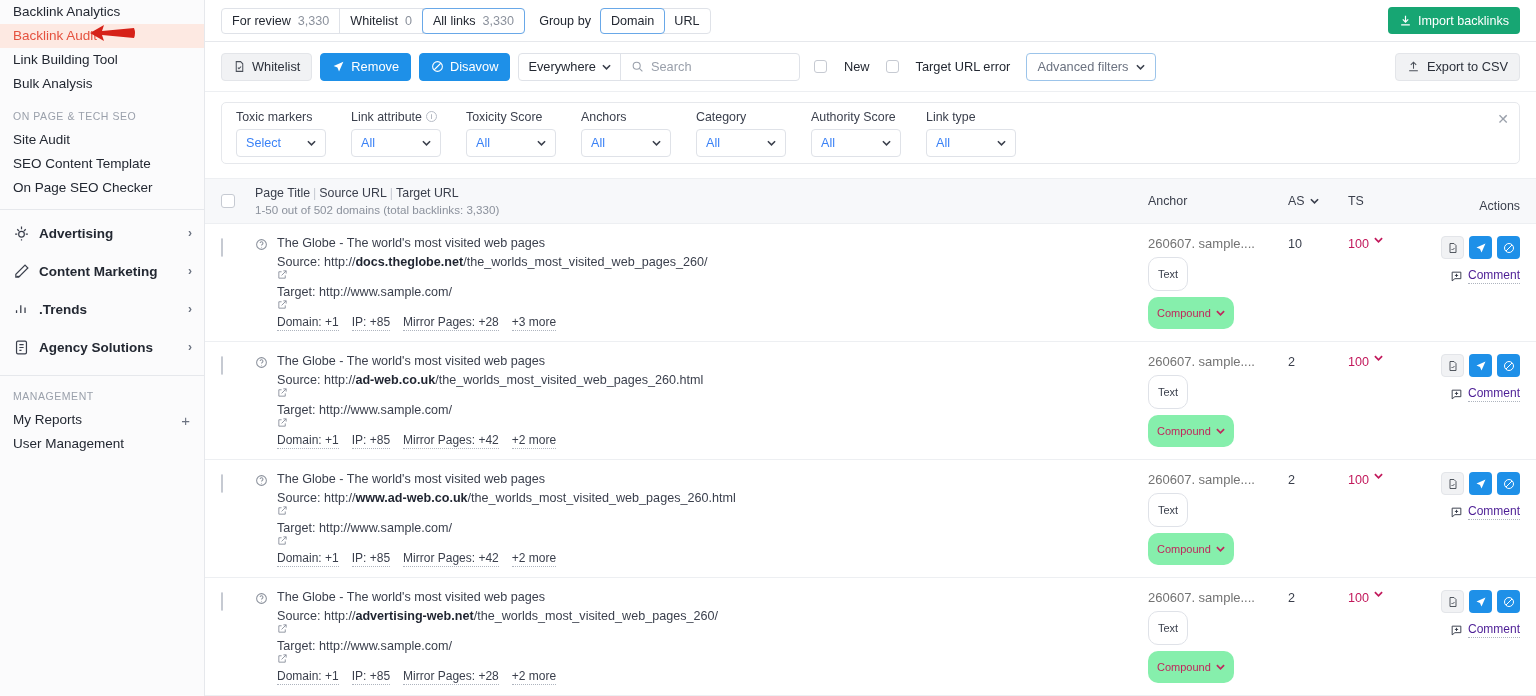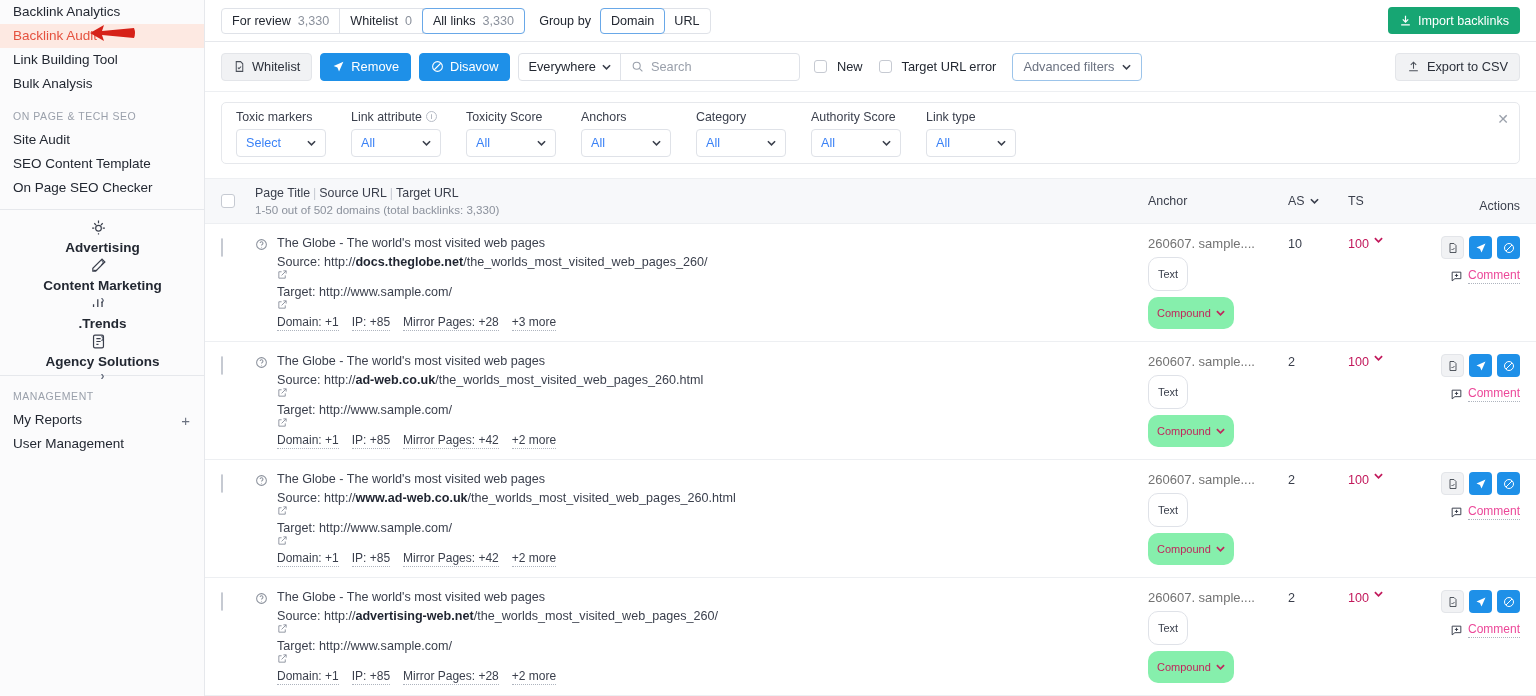--- a/index.html
+++ b/index.html
@@ -37,21 +37,21 @@
   .nav-section {
     font-size: 10.5px; letter-spacing: .55px;
     color: #9aa0ab; padding-left: 13px;
     margin-top: 14px; margin-bottom: 6px;
     text-transform: uppercase;
   }
   .divider { height: 1px; background: #e6e8ec; margin: 9px 0 4px 0; }
   .nav-grp {
     height: 38px; display: flex; align-items: center;
     padding-left: 13px; padding-right: 12px;
-    font-size: 13.5px; font-weight: bold; color: #232832; flex-direction: column;
+    font-size: 13.5px; font-weight: bold; color: #232832;
   }
   .nav-grp .gicon { width: 26px; flex: 0 0 26px; display: flex; align-items: center; color: #3a3f4c;}
   .nav-grp .glabel { flex: 1 1 auto; }
   .chev-r { color: #6b7280; font-size: 12px; }
   .arrow-anno { position: absolute; left: 88px; top: 22px; pointer-events: none; }
   .plus-ic { margin-left: auto; color: #6b7280; font-size: 15px; padding-right: 14px; }
   .nav-row { display: flex; align-items: center; }
 
   
   .main { flex: 1 1 auto; height: 696px; background: #fff; position: relative; overflow: hidden; }
@@ -109,21 +109,21 @@
   .sel-search { display: flex; align-items: center; gap: 7px; padding: 0 10px; width: 178px; }
   .sel-search input {
     border: none; outline: none; font-size: 12.8px; font-family: inherit;
     color: #232832; width: 100%; background: transparent;
   }
   .sel-search input::placeholder { color: #9aa0ab; }
   .cbx {
     width: 13px; height: 13px; border: 1px solid #c6cad2;
     border-radius: 3px; background: #fff; flex: 0 0 13px;
   }
-  .chk-lbl { display: flex; align-items: center; gap: 10px; font-size: 12.8px; color: #232832; margin-right: 16px; }
+  .chk-lbl { display: flex; align-items: center; gap: 17px; font-size: 12.8px; color: #232832; margin-right: 16px; }
   .advf {
     height: 28px; border: 1px solid #9cc4ea; border-radius: 4px;
     display: flex; align-items: center; gap: 8px; padding: 0 10px;
     font-size: 12.8px; color: #6b7280; cursor: pointer;
   }
   .btn-export {
     margin-left: auto; background: #f1f2f4; color: #2b303a;
     border: 1px solid #e3e5e9; border-radius: 4px; height: 28px;
     padding: 0 11px; font-size: 12.8px; display: flex; align-items: center; gap: 7px;
     font-family: inherit; cursor: pointer;
@@ -190,21 +190,21 @@
   .r-act { width: 100px; flex: 0 0 100px; }
   .act-ic {
     width: 23px; height: 23px; border-radius: 4px; display: inline-flex;
     align-items: center; justify-content: center; margin-left: 5px; cursor: pointer; vertical-align: top;
   }
   .act-grey { background: #f1f2f4; border: 1px solid #e3e5e9; color: #4b5059; }
   .act-blue { background: #1e90e8; color: #fff; }
   .act-row { display: flex; justify-content: flex-end; }
   .comment {
     display: flex; align-items: center; justify-content: flex-end; gap: 5px;
-    margin-top: 9px; font-size: 12px; color: #ec4899; cursor: pointer;
+    margin-top: 9px; font-size: 12px; color: #4c1d95; cursor: pointer;
   }
   .comment .ctxt { border-bottom: 1px dotted #aeb4be; padding-bottom: 1px; }
   svg { display: block; }
 </style>
 </head>
 <body>
 
 <div class="app">
 
   <div class="sidebar">

